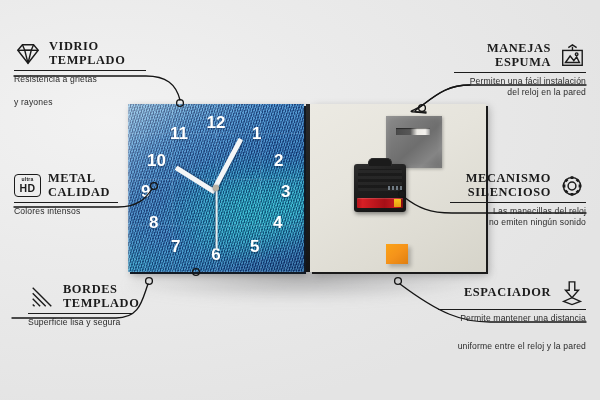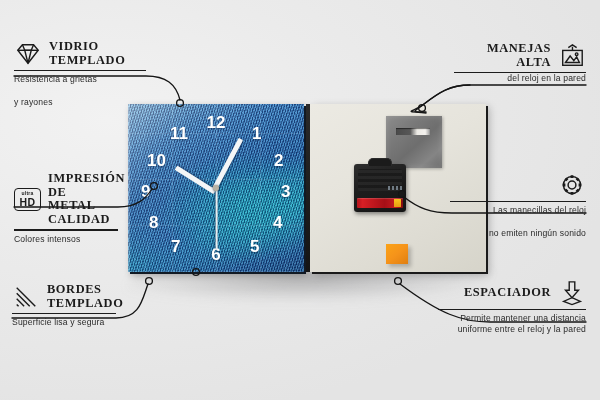--- a/index.html
+++ b/index.html
@@ -229,29 +229,28 @@
     <div class="co-desc" style="margin-top:12px;">y rayones</div>
   </div>
 
   <div class="callout left" style="left:14px; top:172px; width:104px;">
     <div class="co-head">
       <div class="hd-badge">
         <span class="u">ultra</span>
         <span class="h">HD</span>
       </div>
       <div>
-        <div class="co-title">IMPRESIÓN DE</div>
         <div class="co-title">METAL CALIDAD</div>
       </div>
     </div>
     <div class="co-rule" style="width:104px;"></div>
     <div class="co-desc">Colores intensos</div>
   </div>
 
-  <div class="callout left" style="left:12px; top:283px; width:104px;">
+  <div class="callout left" style="left:28px; top:283px; width:104px;">
     <div class="co-head">
       <svg class="co-icon" viewBox="0 0 30 28">
         <g stroke="#1b1b1b" stroke-width="1.5" fill="none">
           <path d="M5,4 L25,24"></path>
             <path d="M5,10 L19,24"></path>
             <path d="M5,16 L13,24"></path>
             <path d="M5,22 L7,24"></path>
         </g>
       </svg>
       <div>
@@ -260,62 +259,67 @@
       </div>
     </div>
     <div class="co-rule" style="width:104px;"></div>
     <div class="co-desc">Superficie lisa y segura</div>
   </div>
 
   <div class="callout right" style="left:454px; top:42px; width:132px;">
     <div class="co-head">
       <div>
         <div class="co-title">MANEJAS</div>
-        <div class="co-title">ALTA</div>
+        <div class="co-title">ESPUMA</div>
       </div>
       <svg class="co-icon" viewBox="0 0 30 28">
         <g fill="none" stroke="#1b1b1b" stroke-width="1.5">
           <rect x="5" y="8" width="21" height="16"></rect>
           <path d="M8,21 L13,14 L17,19 L20,15 L23,21 Z"></path>
           <circle cx="20" cy="12" r="1.4"></circle>
           <path d="M15.5,8 L15.5,4"></path>
             <path d="M11,5 L15.5,2 L20,5"></path>
         </g>
       </svg>
     </div>
     <div class="co-rule" style="width:132px;"></div>
+    <div class="co-desc">Permiten una fácil instalación</div>
     <div class="co-desc" style="margin-top:0;">del reloj en la pared</div>
   </div>
 
   <div class="callout right" style="left:450px; top:172px; width:136px;">
     <div class="co-head">
+      <div>
+        <div class="co-title">MECANISMO</div>
+        <div class="co-title">SILENCIOSO</div>
+      </div>
       <svg class="co-icon" viewBox="0 0 30 28">
         <g fill="none" stroke="#1b1b1b" stroke-width="1.6">
           <circle cx="15" cy="14" r="4.2"></circle>
           <path d="M15,3.4 v3.0 M15,21.6 v3.0 M4.9,14 h3.0 M22.1,14 h3.0
                    M7.9,6.9 l2.1,2.1 M20,19 l2.1,2.1 M22.1,6.9 l-2.1,2.1 M10,19 l-2.1,2.1" stroke-width="3.0" stroke-linecap="butt"></path>
           <circle cx="15" cy="14" r="9.2"></circle>
         </g>
       </svg>
     </div>
     <div class="co-rule" style="width:136px;"></div>
     <div class="co-desc">Las manecillas del reloj</div>
-    <div class="co-desc" style="margin-top:12px;">no emiten ningún sonido</div>
+    <div class="co-desc" style="margin-top:0;">no emiten ningún sonido</div>
   </div>
 
   <div class="callout right" style="left:438px; top:280px; width:148px;">
     <div class="co-head">
       <div>
         <div class="co-title">ESPACIADOR</div>
       </div>
       <svg class="co-icon" viewBox="0 0 30 28">
         <g fill="none" stroke="#1b1b1b" stroke-width="1.5">
           <path d="M12,2 h6 v9 h4 l-7,8 l-7,-8 h4 z"></path>
           <path d="M15,19 L24,23 L15,26.5 L6,23 Z"></path>
         </g>
       </svg>
     </div>
     <div class="co-rule" style="width:148px;"></div>
     <div class="co-desc">Permite mantener una distancia</div>
-    <div class="co-desc" style="margin-top:0;">uniforme entre el reloj y la pared</div>
+    <div class="co-desc" style="margin-top:17px;">uniforme entre el reloj y la pared</div>
   </div>
 
 </div>
 
 </body></html>

